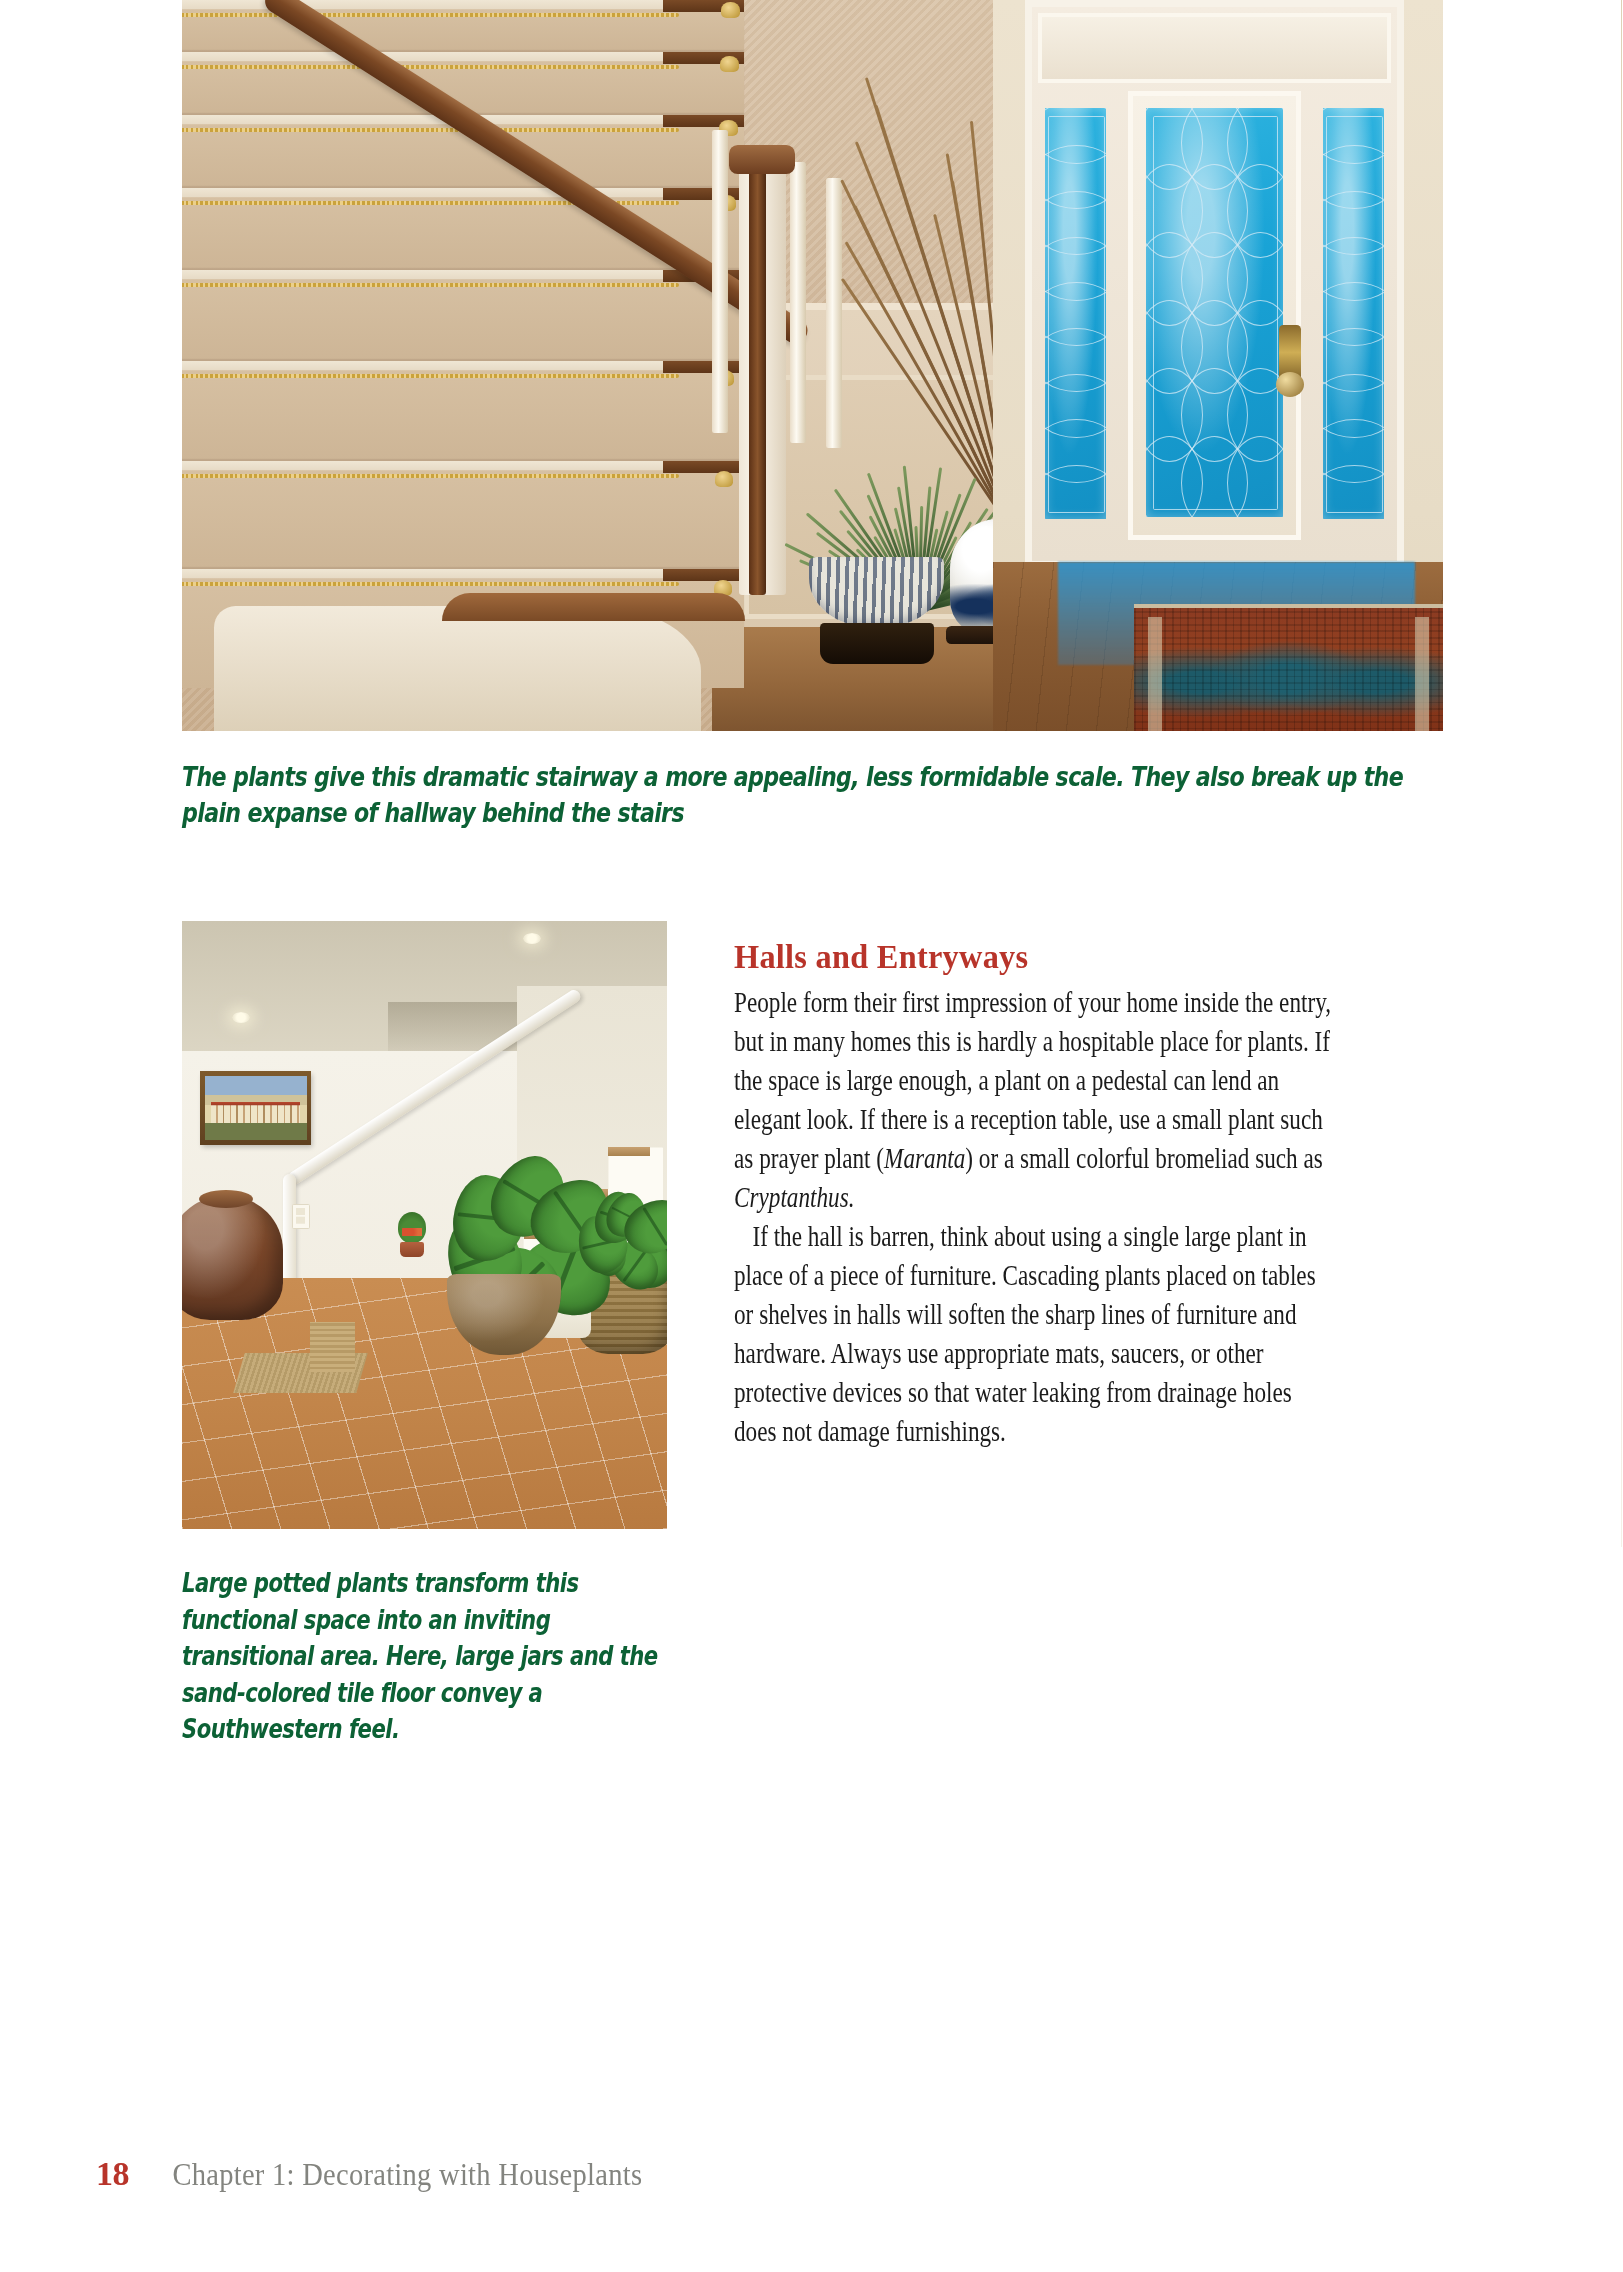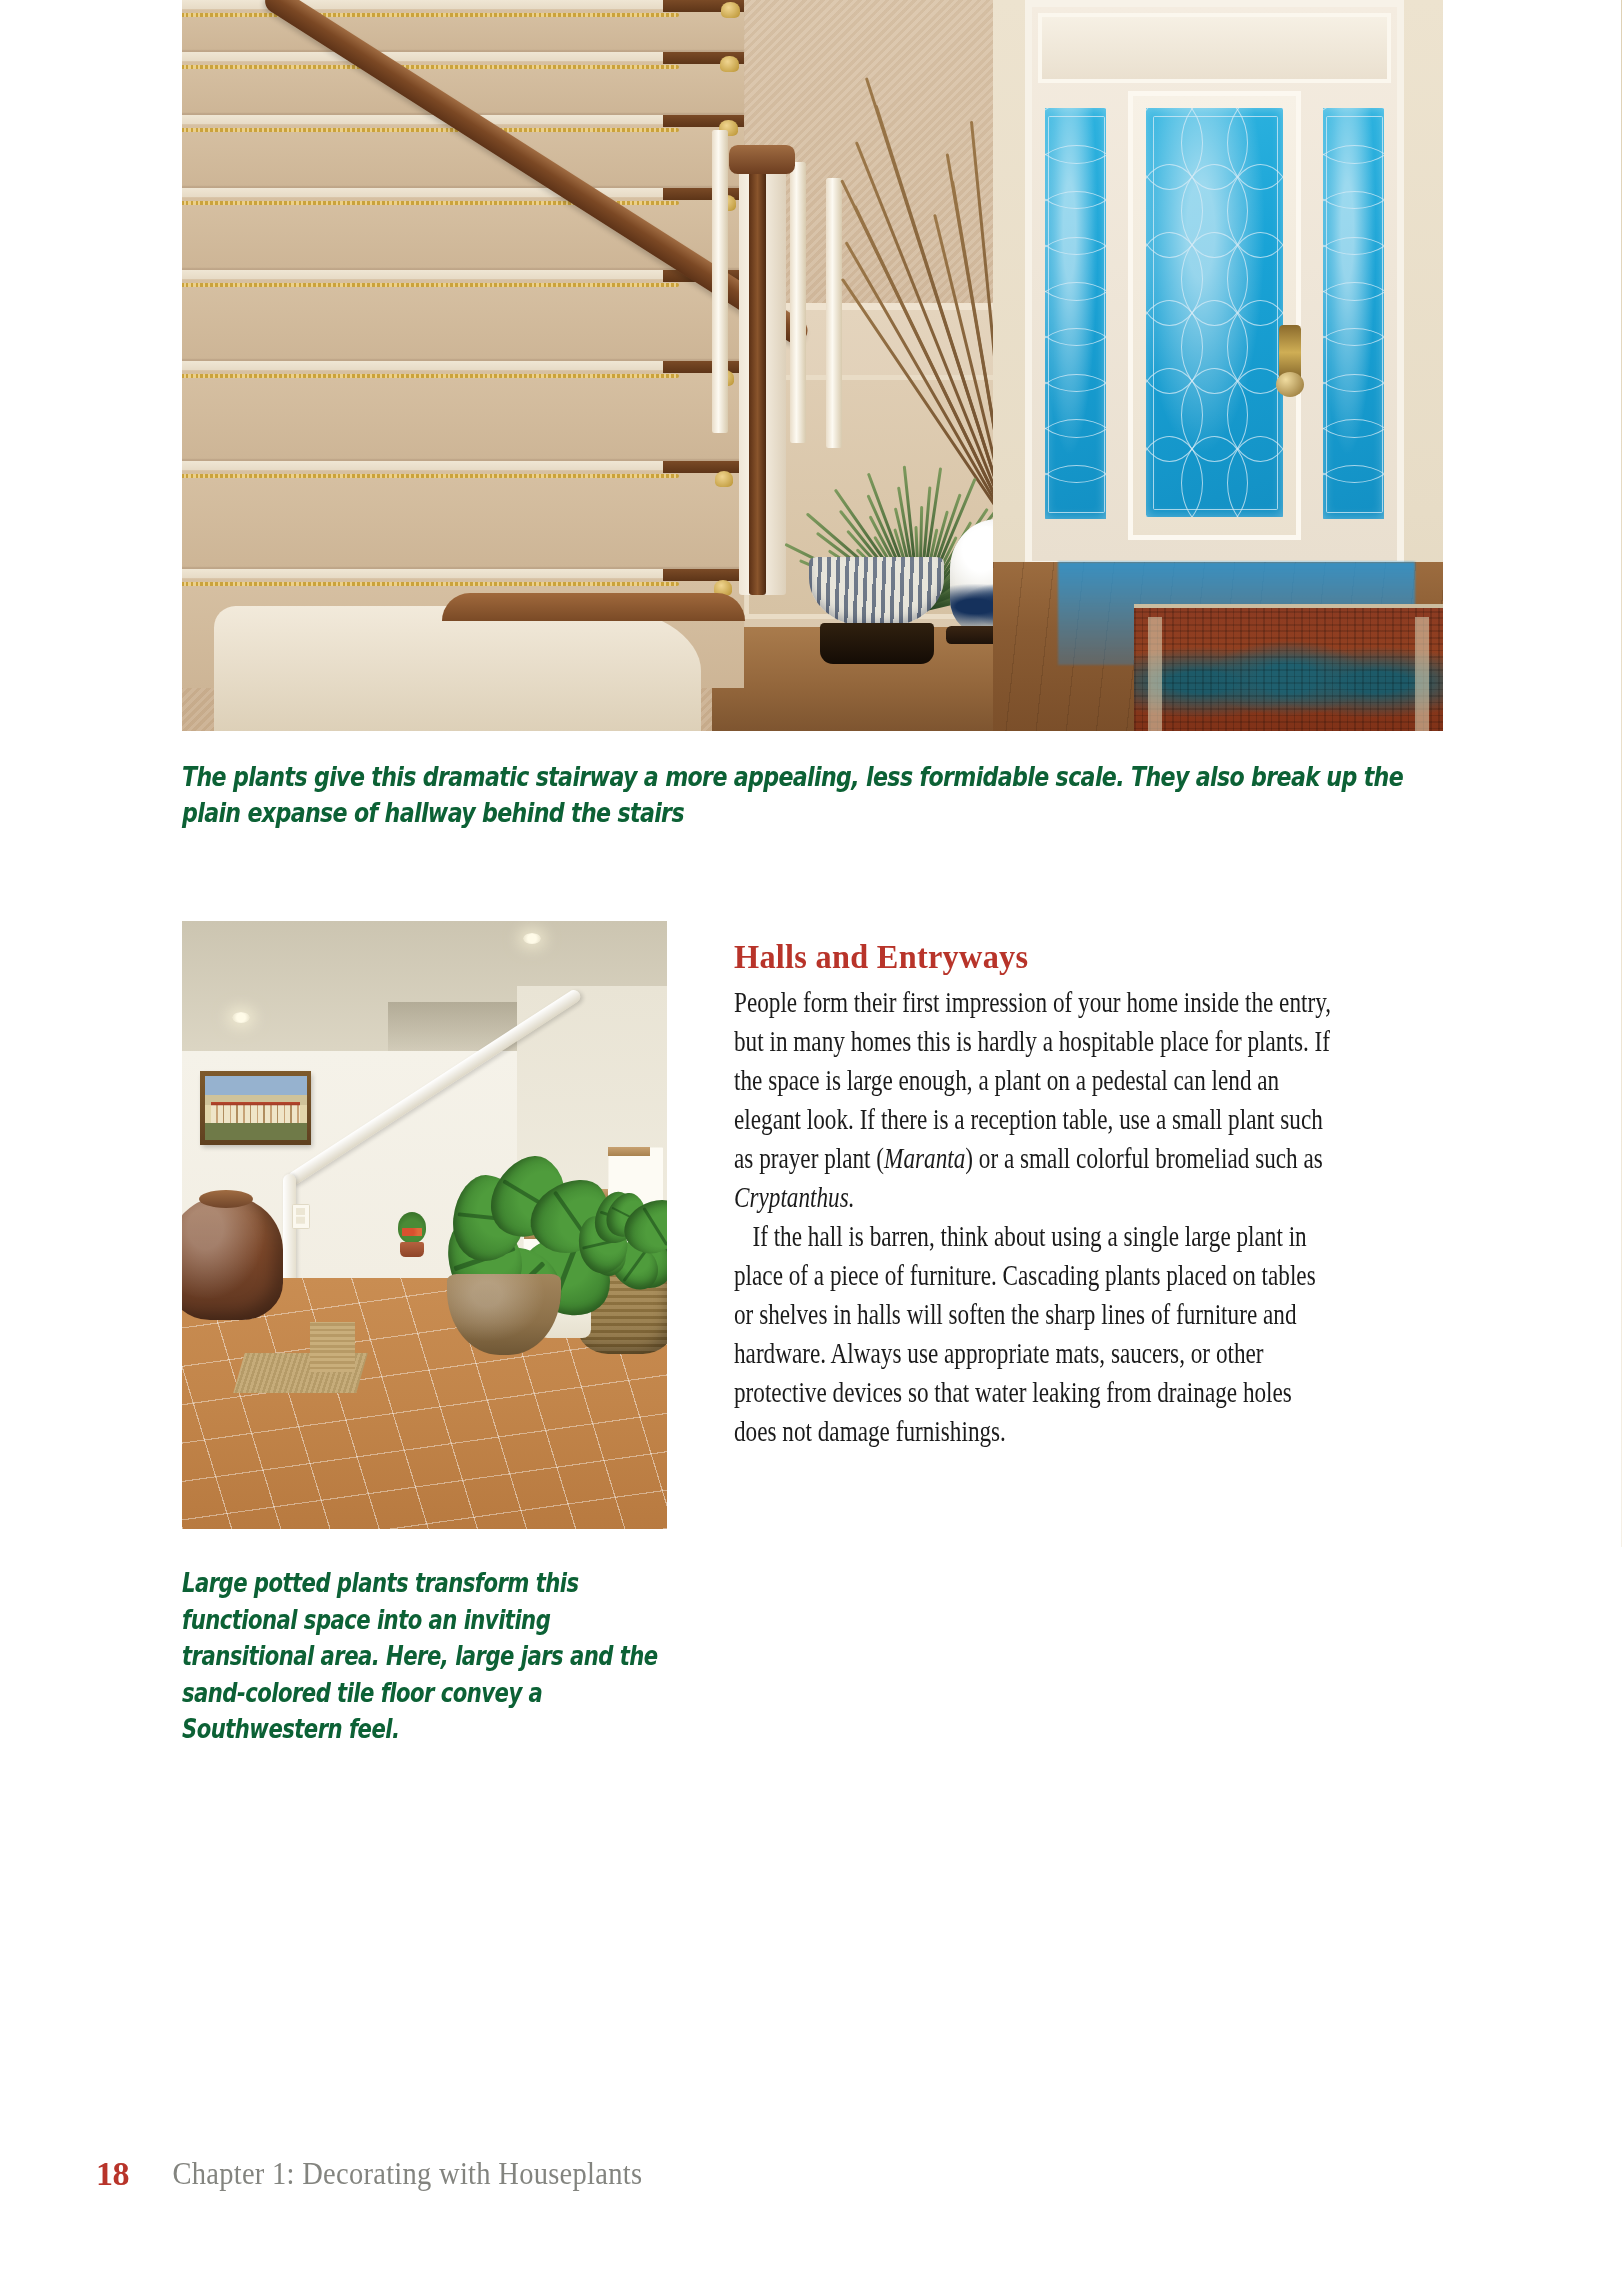--- a/index.html
+++ b/index.html
@@ -470,21 +470,21 @@
   }
   .body-text + .body-text { text-indent: 23px; }
   .body-text em { font-style: italic; }
 
   
   .footer {
     position: absolute;
     left: 96px;
     top: 2155px;
     display: flex;
-    align-items: center;
+    align-items: flex-end;
     gap: 23px;
   }
   .footer-pageno {
     font-family: "Liberation Serif", serif;
     font-weight: bold;
     font-size: 34px;
     color: #b8342a;
     letter-spacing: -0.5px;
   }
   .footer-chapter {

